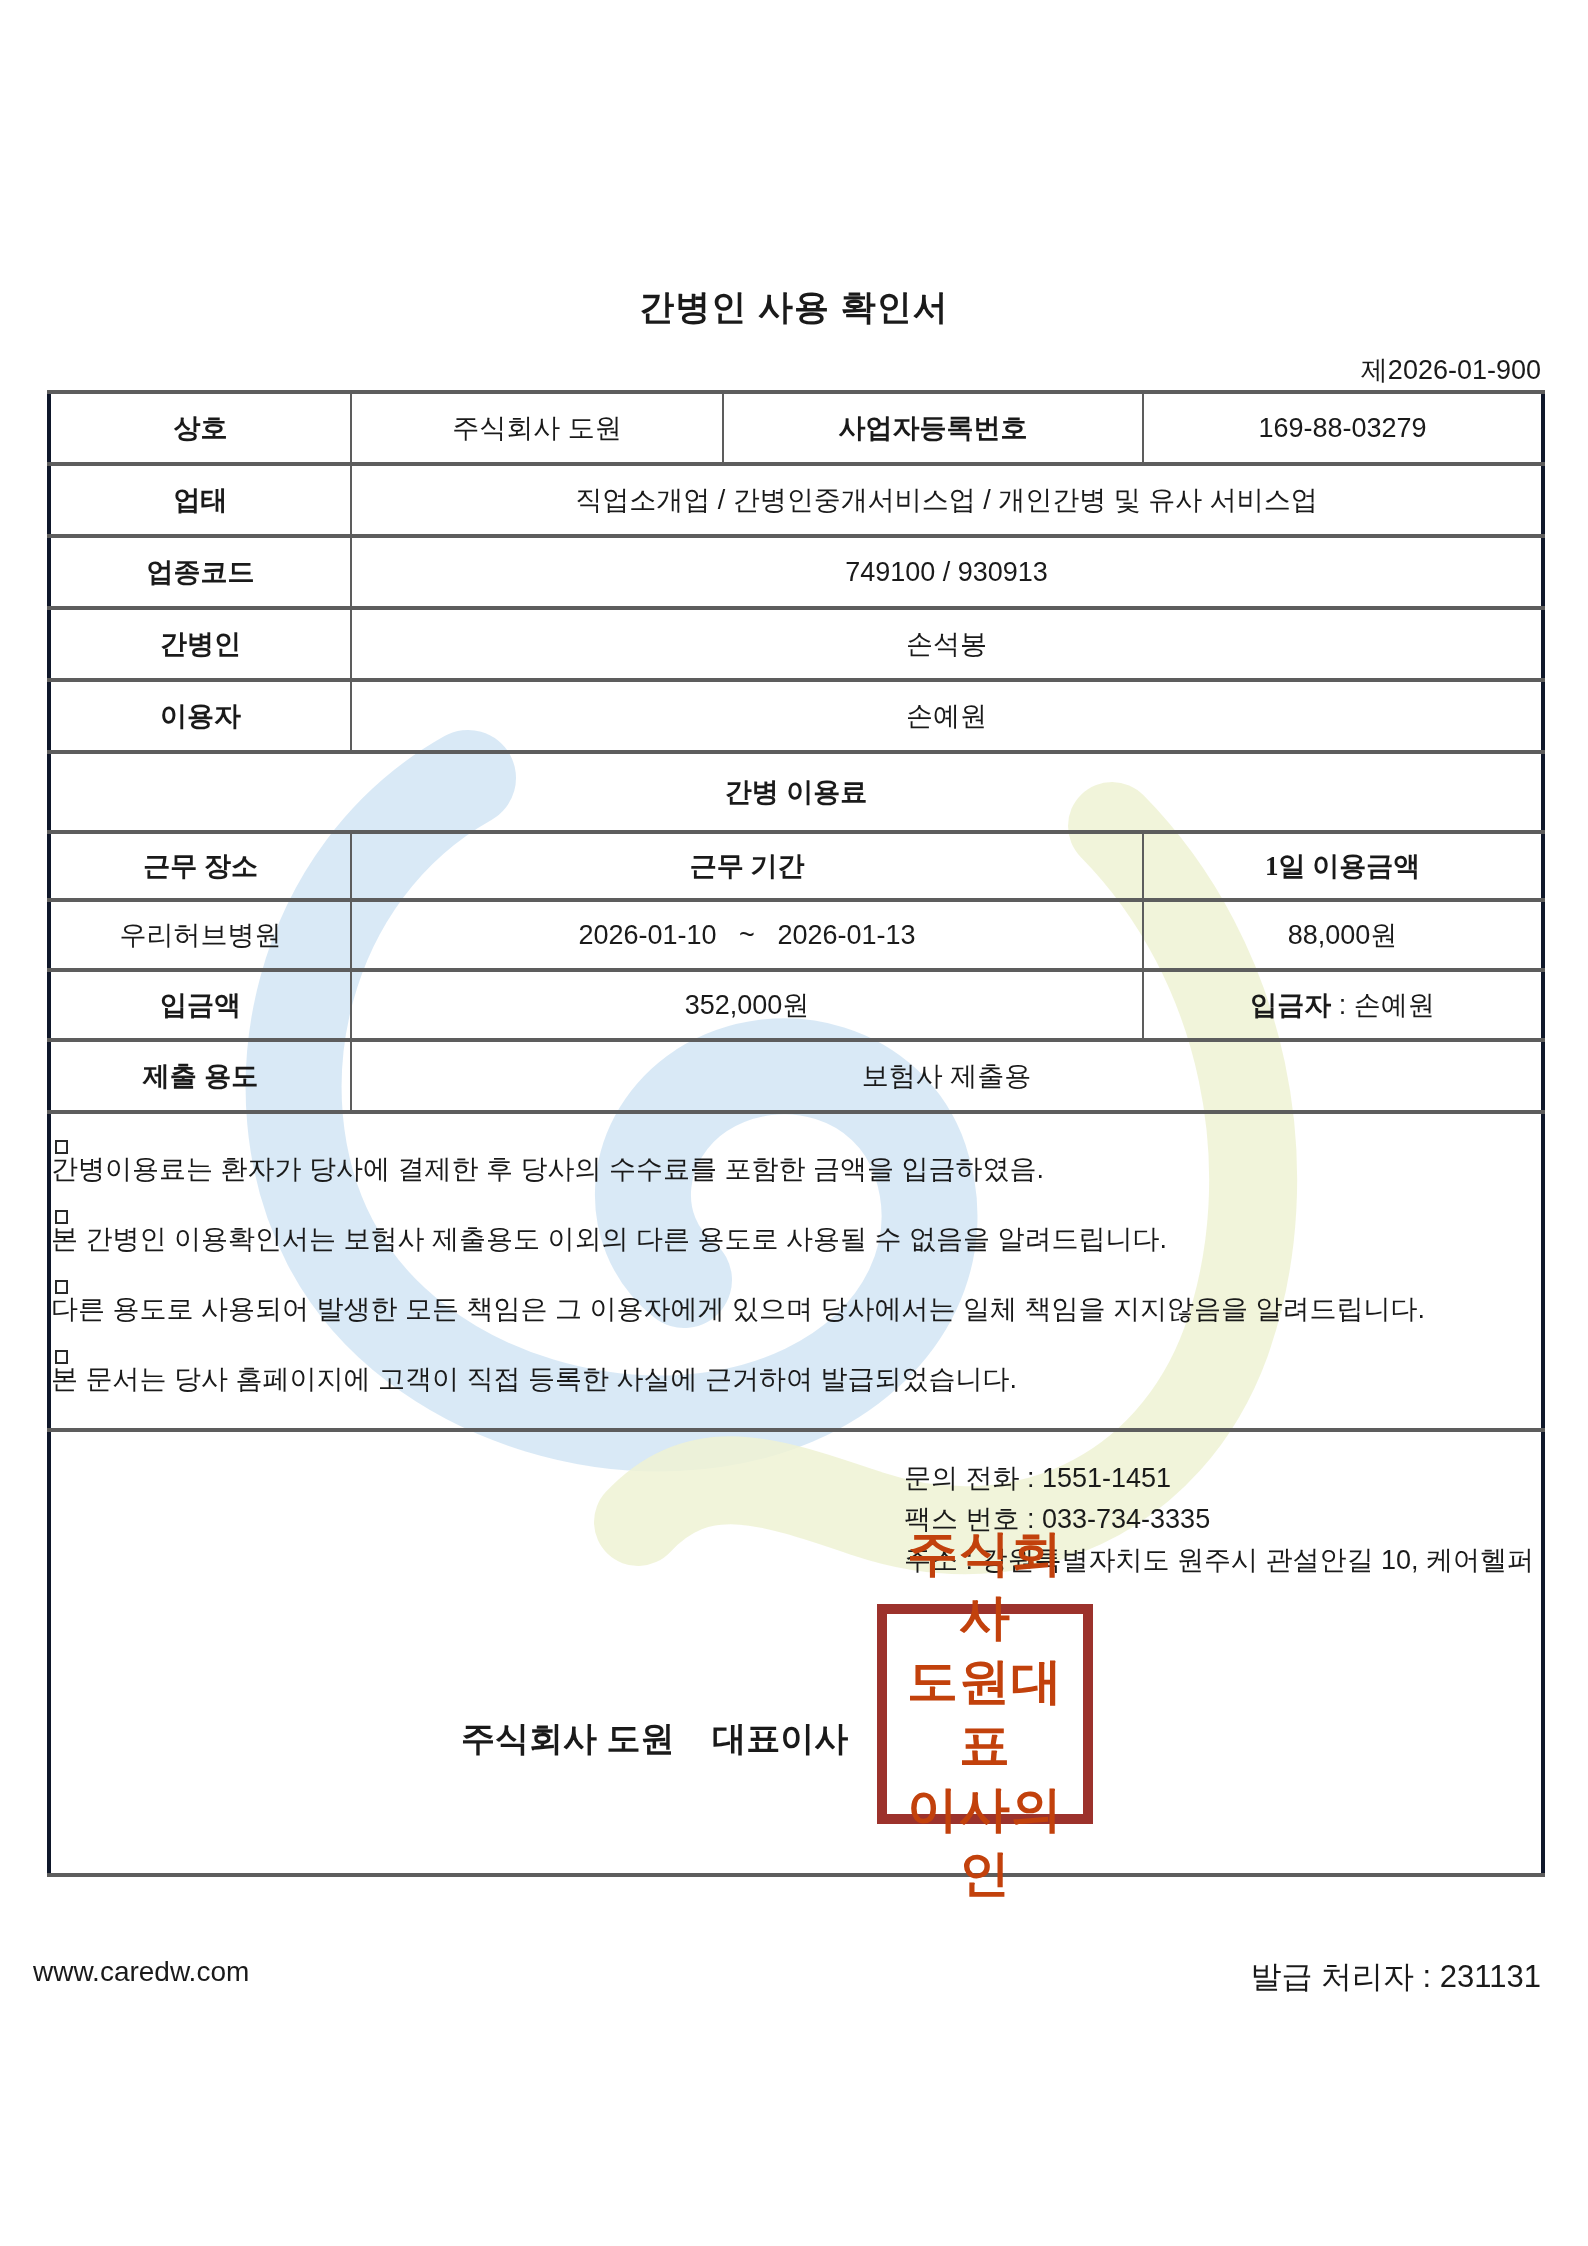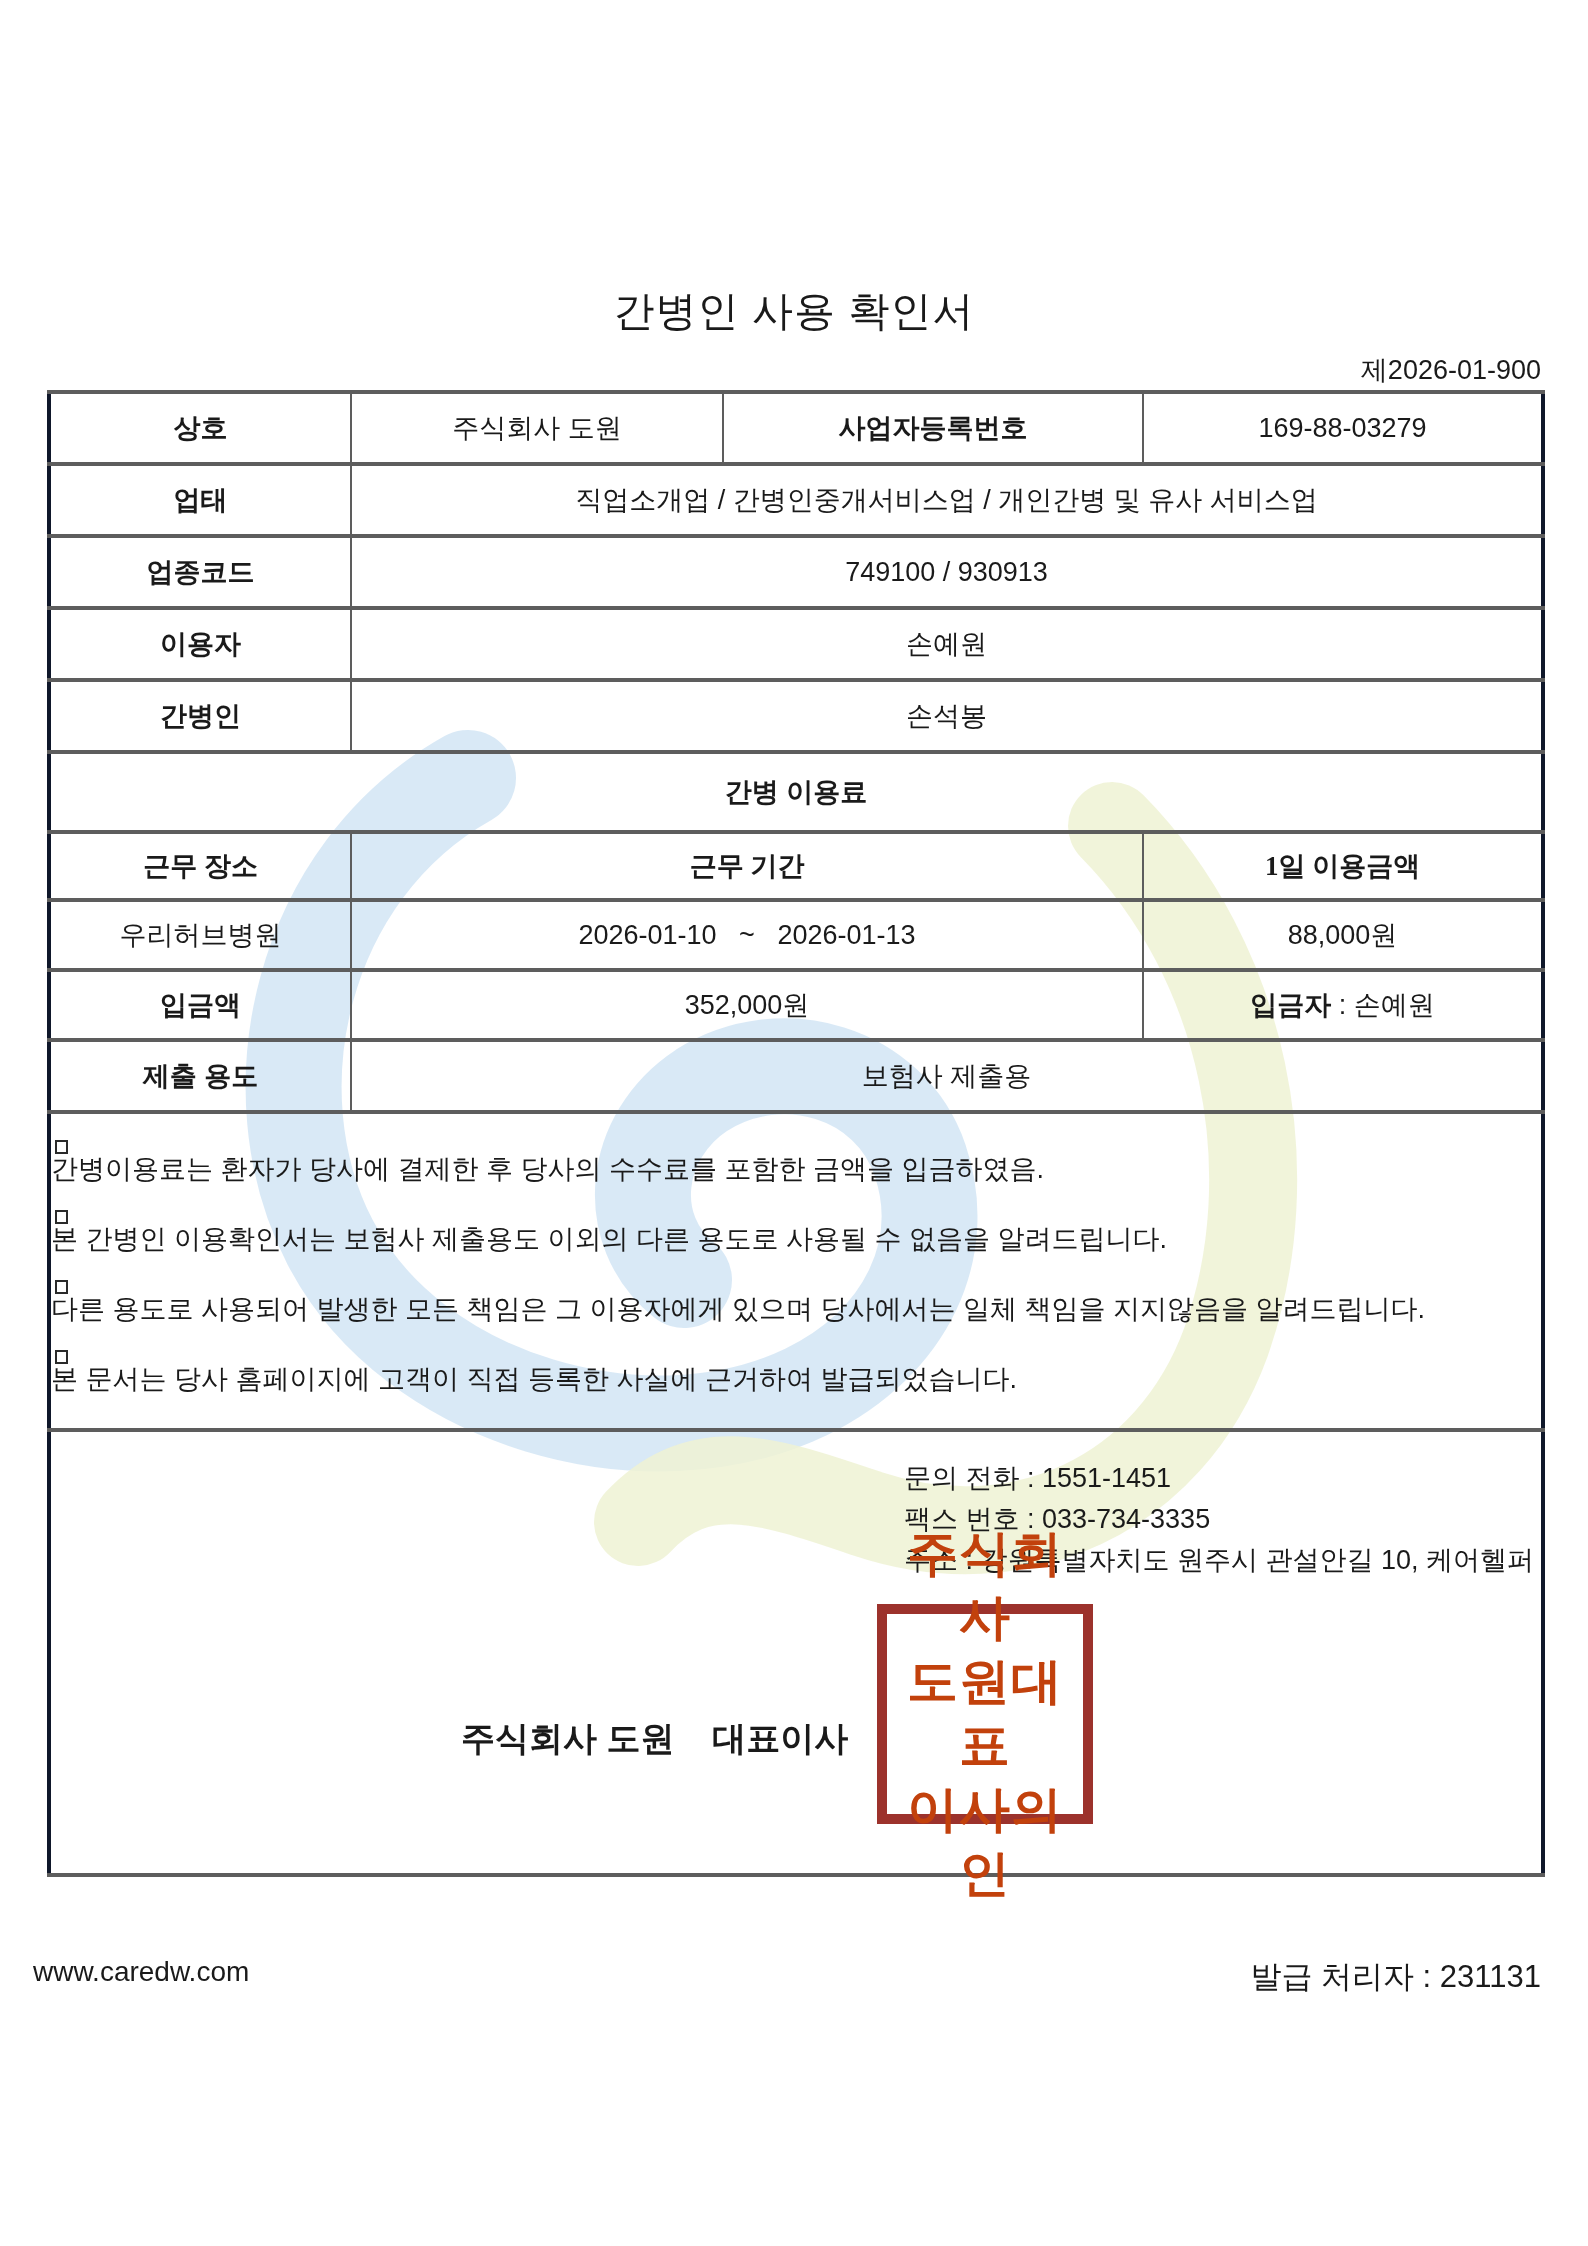--- a/index.html
+++ b/index.html
@@ -9,21 +9,21 @@
     background:#ffffff;
     overflow:hidden;
     font-family:"Liberation Sans","DejaVu Sans",sans-serif;
     color:#1a1a1a;
   }
   .watermark{position:absolute;left:0;top:0;z-index:0;pointer-events:none;}
   .content{position:relative;z-index:1;}
 
   .doc-title{
     position:absolute;top:284px;left:0;width:100%;
-    text-align:center;font-size:41px;font-weight:normal;letter-spacing:1px;
+    text-align:center;font-size:35px;font-weight:bold;letter-spacing:1px;
   }
   .doc-no{
     position:absolute;top:352px;right:47px;
     font-size:27px;
   }
 
   table.main{
     position:absolute;top:390px;left:47px;
     width:1494px;border-collapse:collapse;table-layout:fixed;
     background:transparent;
@@ -112,27 +112,27 @@
         <td colspan="3">직업소개업 / 간병인중개서비스업 / 개인간병 및 유사 서비스업</td>
       </tr>
 
       <tr class="r-std">
         <td class="lbl">업종코드</td>
         <td colspan="3">749100 / 930913</td>
       </tr>
 
 
       <tr class="r-std">
+        <td class="lbl">간병인</td>
+        <td colspan="3">손석봉</td>
+      </tr>
+
+      <tr class="r-std">
         <td class="lbl">이용자</td>
         <td colspan="3">손예원</td>
-      </tr>
-
-      <tr class="r-std">
-        <td class="lbl">간병인</td>
-        <td colspan="3">손석봉</td>
       </tr>
 
       <tr class="r-section">
         <td colspan="4" class="section-title">간병 이용료</td>
       </tr>
 
       <tr class="r-feehead">
         <td class="lbl">근무 장소</td>
         <td colspan="2" class="lbl">근무 기간</td>
         <td class="lbl">1일 이용금액</td>

